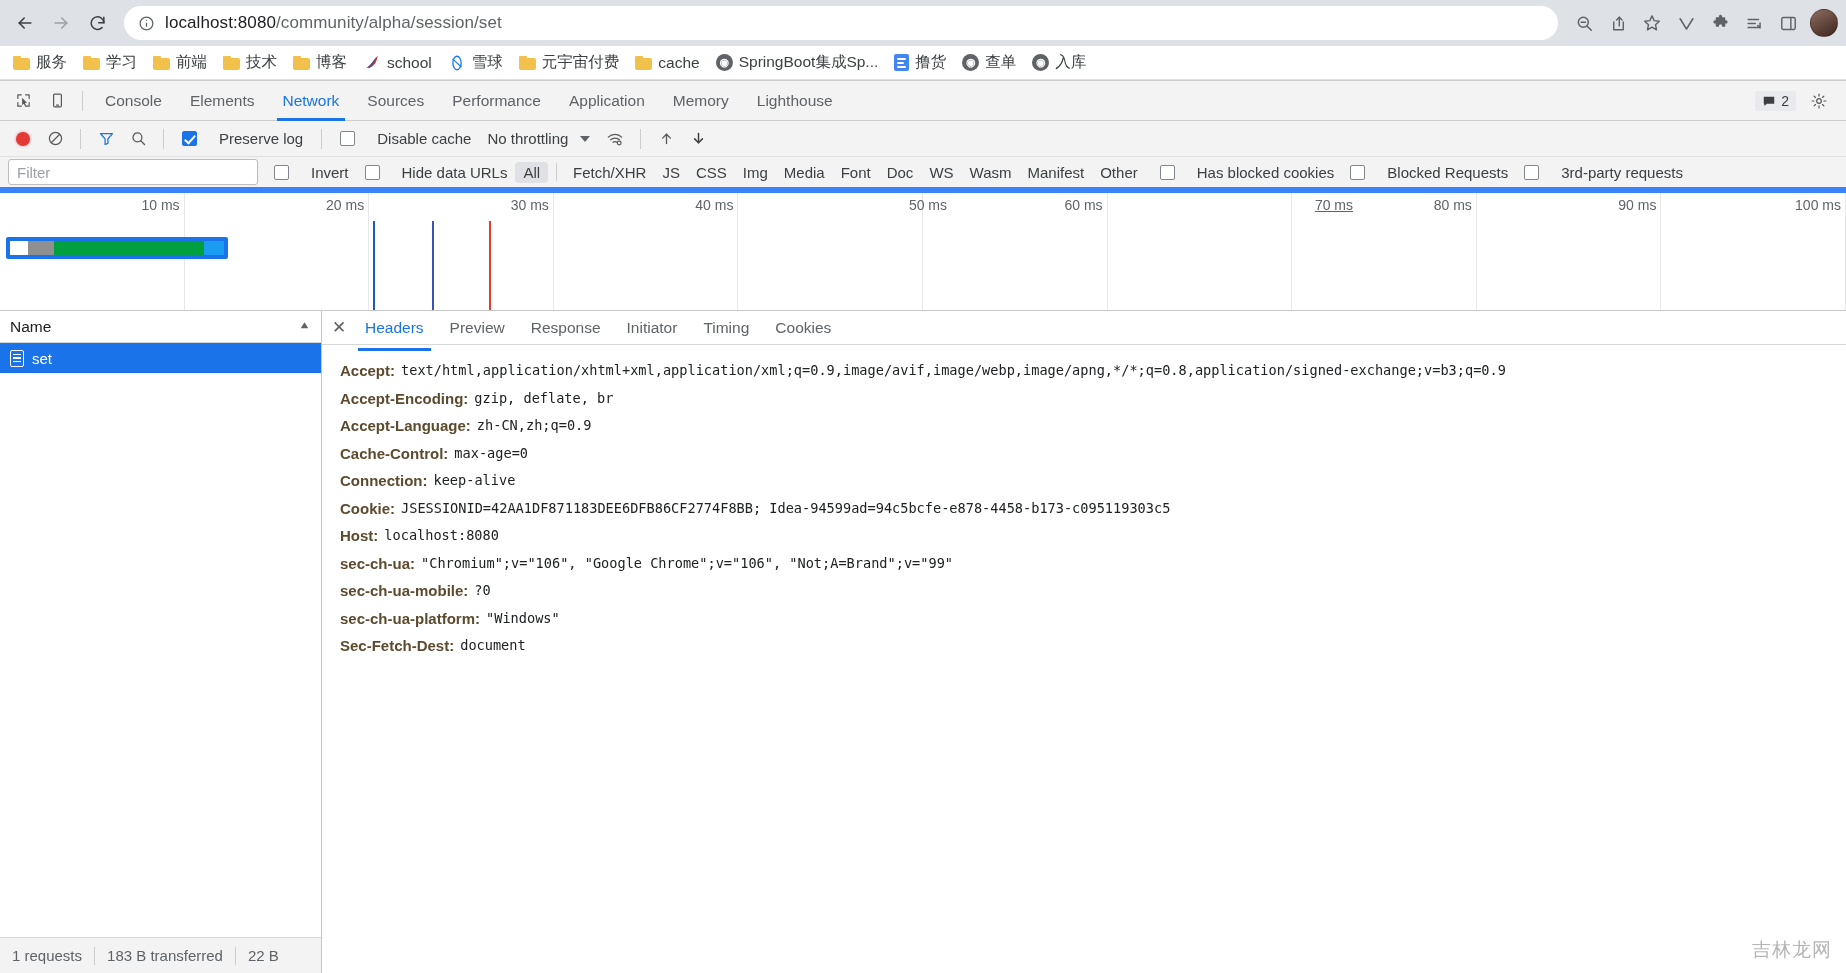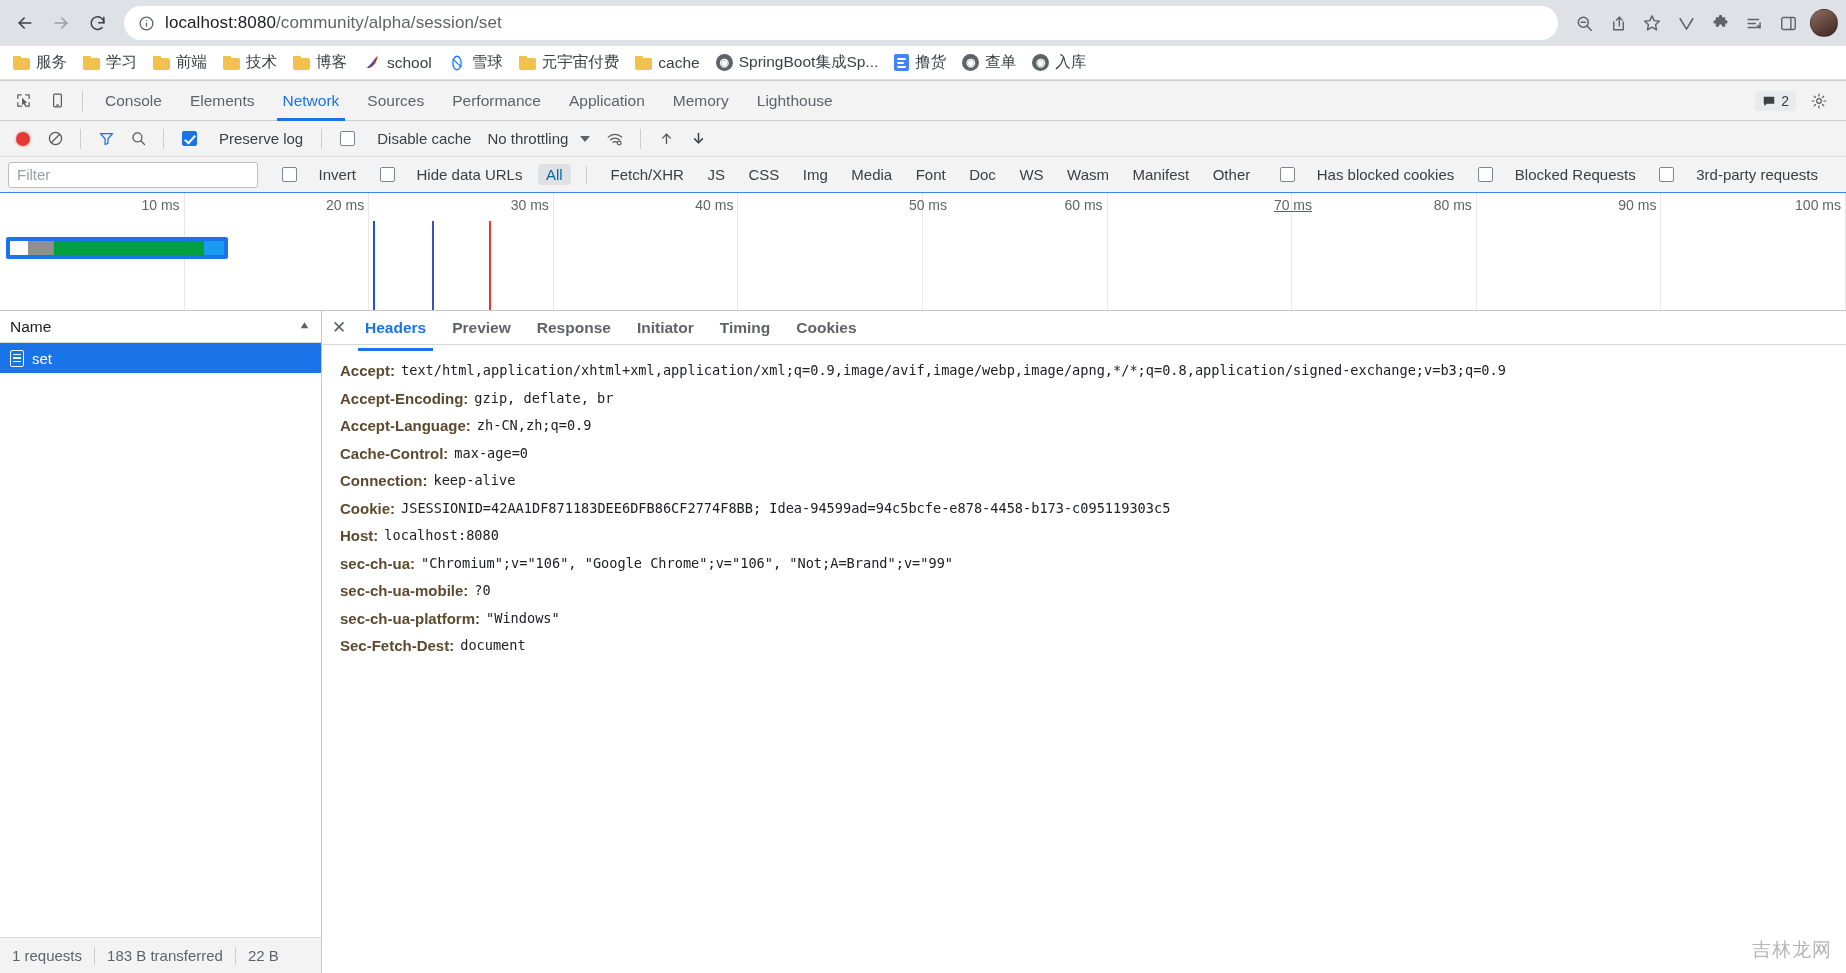--- a/index.html
+++ b/index.html
@@ -170,33 +170,32 @@
     border:solid #fff; border-width:0 2px 2px 0; transform:rotate(42deg);
   }
   .cb-label { display:flex; align-items:center; gap:22px; margin:0 8px; white-space:nowrap; }
   .throttle { display:flex; align-items:center; gap:12px; margin-left:6px; white-space:nowrap;}
   .caret-dn { width:0;height:0;border-left:5px solid transparent;border-right:5px solid transparent;border-top:6px solid #5f6368;}
 
   .dt-filterbar {
     height: 36px; min-height:36px;
     display:flex; align-items:center;
     background:#f3f3f3;
-    border-bottom:1px solid #3b82f6;
+    border-bottom:6px solid #3b82f6;
     font-size:15px; color:#3c4043;
-    padding-right:20px;
-    justify-content:space-between;
+    padding-right:8px;
   }
   .filter-input {
     width: 250px; height:26px; margin:0 8px;
     border:1px solid #bdbdbd; border-radius:3px; background:#fff;
     display:flex; align-items:center; padding:0 8px;
     color:#9aa0a6; font-size:15px; flex:0 0 auto;
   }
   .ftype { padding: 2px 8px; border-radius:4px; white-space:nowrap; }
-  .ftype.active { background:#dfe1e5; color:#0369a1; }
+  .ftype.active { background:#dfe1e5; color:#404040; }
   .fsep { width:1px; height:18px; background:#cdcdcd; margin:0 8px; flex:0 0 auto;}
 
   
   .overview {
     height: 118px; min-height:118px;
     background:#fff;
     position:relative;
     border-bottom:1px solid #c7c7c7;
     overflow:hidden;
   }
@@ -255,21 +254,21 @@
     height:34px; min-height:34px;
     display:flex; align-items:center;
     border-bottom:1px solid #d7d7d7;
     background:#fff;
     padding-left:4px;
   }
   .close-x { width:26px; height:26px; display:flex; align-items:center; justify-content:center; color:#5f6368; font-size:17px; flex:0 0 auto;}
   .dtl-tab {
     font-size:15.5px; color:#5f6368;
     padding:0 13px; height:46px; display:flex; align-items:center;
-    position:relative; white-space:nowrap; flex:0 0 auto;font-weight:bold;
+    position:relative; white-space:nowrap; flex:0 0 auto;
   }
   .dtl-tab.active { color:#1a73e8; }
   .dtl-tab.active:after{ content:""; position:absolute; left:6px; right:6px; bottom:0; height:3px; background:#1a73e8;}
 
   .headers-pane {
     flex:1 1 auto; overflow:hidden;
     padding: 12px 8px 0 14px;
   }
   .hdr-row {
     display:flex; align-items:flex-start;
@@ -620,21 +619,21 @@
           <div class="ov-label" style="left: 369.2px;">20 ms</div>
           <div class="ov-col" style="left: 369.2px; width: 184.6px;"></div>
           <div class="ov-label" style="left: 553.8px;">30 ms</div>
           <div class="ov-col" style="left: 553.8px; width: 184.6px;"></div>
           <div class="ov-label" style="left: 738.4px;">40 ms</div>
           <div class="ov-col" style="left: 738.4px; width: 184.6px;"></div>
           <div class="ov-label" style="left: 952px;">50 ms</div>
           <div class="ov-col" style="left: 923px; width: 184.6px;"></div>
           <div class="ov-label" style="left: 1107.6px;">60 ms</div>
           <div class="ov-col" style="left: 1107.6px; width: 184.6px;"></div>
-          <div class="ov-label" style="left: 1317px; text-decoration: underline;">70 ms</div>
+          <div class="ov-label" style="left: 1358px; text-decoration: underline;">70 ms</div>
           <div class="ov-col" style="left: 1292.2px; width: 184.6px;"></div>
           <div class="ov-label" style="left: 1476.8px;">80 ms</div>
           <div class="ov-col" style="left: 1476.8px; width: 184.6px;"></div>
           <div class="ov-label" style="left: 1661.4px;">90 ms</div>
           <div class="ov-col" style="left: 1661.4px; width: 184.6px;"></div>
           <div class="ov-label" style="left: 1846px;">100 ms</div>
           <div class="ev-line" style="left: 372.892px; background: rgb(26, 86, 196);"></div>
           <div class="ev-line" style="left: 431.964px; background: rgb(63, 81, 181);"></div>
           <div class="ev-line" style="left: 489.19px; background: rgb(229, 57, 53);"></div>
         </div>

